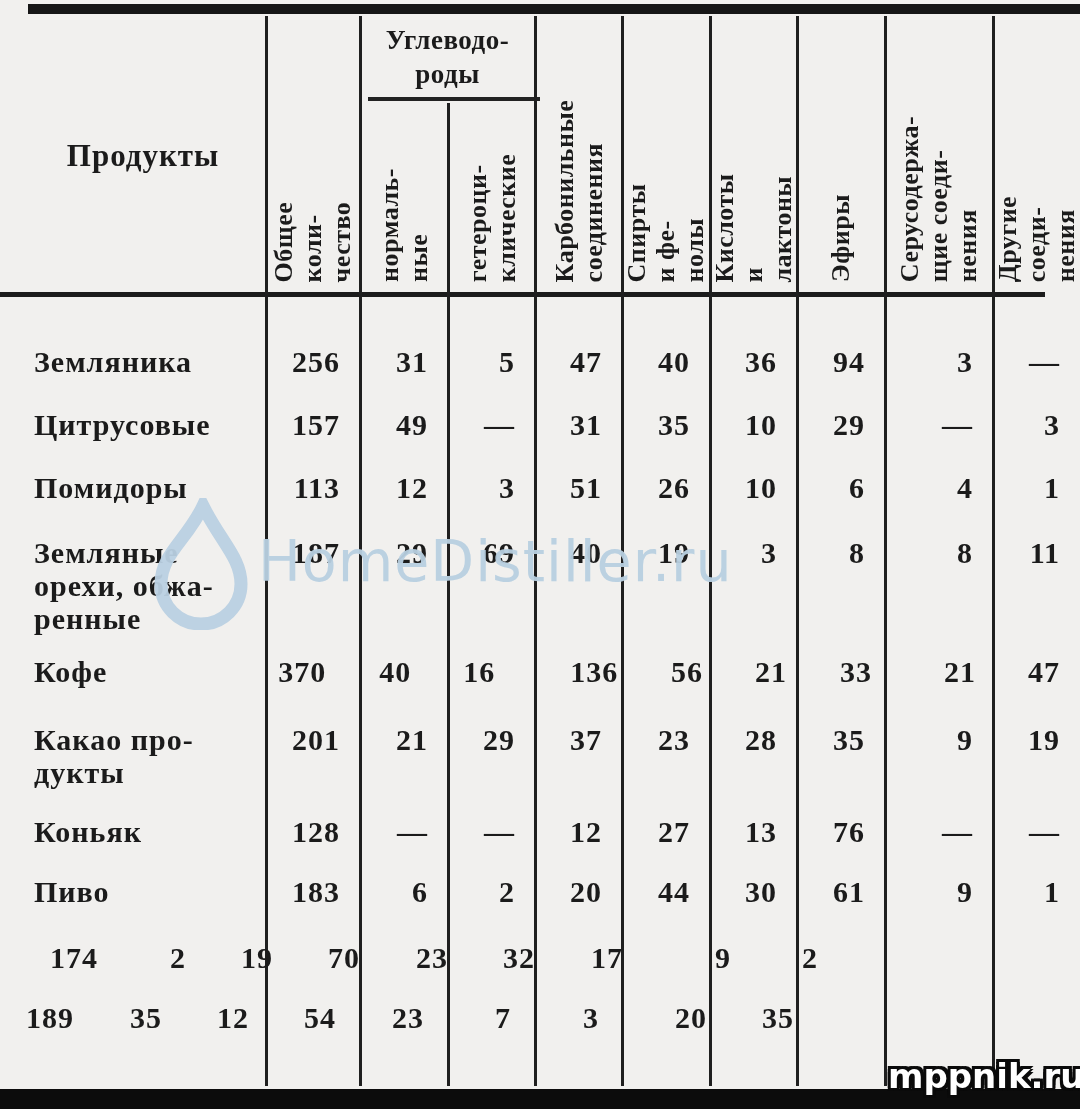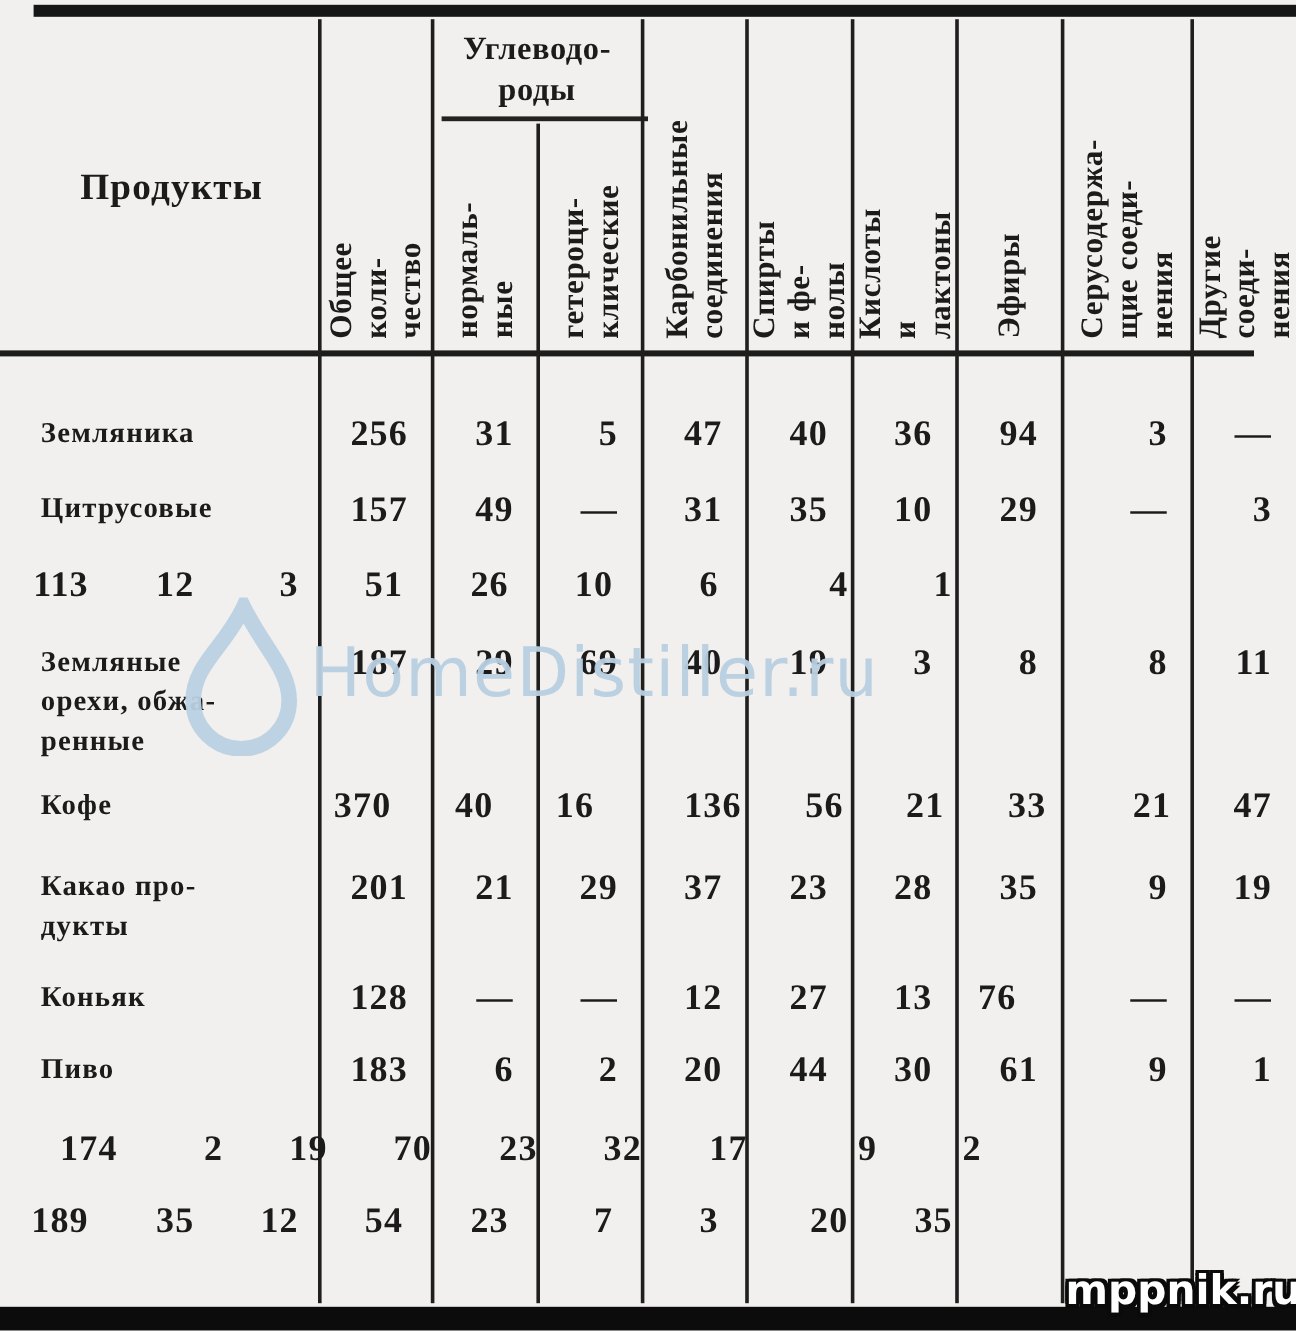--- a/index.html
+++ b/index.html
@@ -27,21 +27,21 @@
   .vcell{position:absolute; top:14px; height:268px;}
   .vtext{
     position:absolute; left:50%;
     transform:translate(-50%,-50%) rotate(-90deg);
     white-space:pre-line; font-size:26px; font-weight:600;
     line-height:1.12; letter-spacing:0.5px; text-align:left;
   }
   .row{position:absolute; left:0; width:1080px; display:flex; align-items:flex-start;}
   .row .label{
     box-sizing:border-box; padding-left:34px; width:266px;
-    font-size:24px; font-weight:600; line-height:33px;
+    font-size:30px; font-weight:600; line-height:33px;
     white-space:pre-line; letter-spacing:1px;
   }
   .row .val{
     box-sizing:border-box; text-align:right; padding-right:20px;
     font-size:30px; font-weight:700; letter-spacing:1px; line-height:33px;
   }
   .wm-center{
     position:absolute; left:258px; top:528px;
     font-family:"DejaVu Sans", sans-serif; font-size:57px; font-weight:400;
     color:#b9d0e1; letter-spacing:1px; opacity:0.95;
@@ -138,20 +138,21 @@
         <div class="val" style="width: 88px; font-family: Liberation Serif, serif;">49</div>
         <div class="val" style="width: 87px;">—</div>
         <div class="val" style="width: 87px;">31</div>
         <div class="val" style="width: 88px;">35</div>
         <div class="val" style="width: 87px;">10</div>
         <div class="val" style="width: 88px;">29</div>
         <div class="val" style="width: 108px;">—</div>
         <div class="val" style="width: 87px;">3</div>
       </div>
       <div class="row" style="top: 471px;">
+        <div class="label">Помидоры</div>
         <div class="val" style="width: 94px;">113</div>
         <div class="val" style="width: 88px;">12</div>
         <div class="val" style="width: 87px;">3</div>
         <div class="val" style="width: 87px;">51</div>
         <div class="val" style="width: 88px;">26</div>
         <div class="val" style="width: 87px;">10</div>
         <div class="val" style="width: 88px;">6</div>
         <div class="val" style="width: 108px;">4</div>
         <div class="val" style="width: 87px;">1</div>
       </div>
@@ -195,21 +196,21 @@
         <div class="val" style="width: 87px;">19</div>
       </div>
       <div class="row" style="top: 815px;">
         <div class="label">Коньяк</div>
         <div class="val" style="width: 94px;">128</div>
         <div class="val" style="width: 88px;">—</div>
         <div class="val" style="width: 87px;">—</div>
         <div class="val" style="width: 87px;">12</div>
         <div class="val" style="width: 88px;">27</div>
         <div class="val" style="width: 87px;">13</div>
-        <div class="val" style="width: 88px; text-align: center;">76</div>
+        <div class="val" style="width: 88px;">76</div>
         <div class="val" style="width: 108px;">—</div>
         <div class="val" style="width: 87px;">—</div>
       </div>
       <div class="row" style="top: 875px;">
         <div class="label">Пиво</div>
         <div class="val" style="width: 94px;">183</div>
         <div class="val" style="width: 88px;">6</div>
         <div class="val" style="width: 87px;">2</div>
         <div class="val" style="width: 87px;">20</div>
         <div class="val" style="width: 88px;">44</div>

